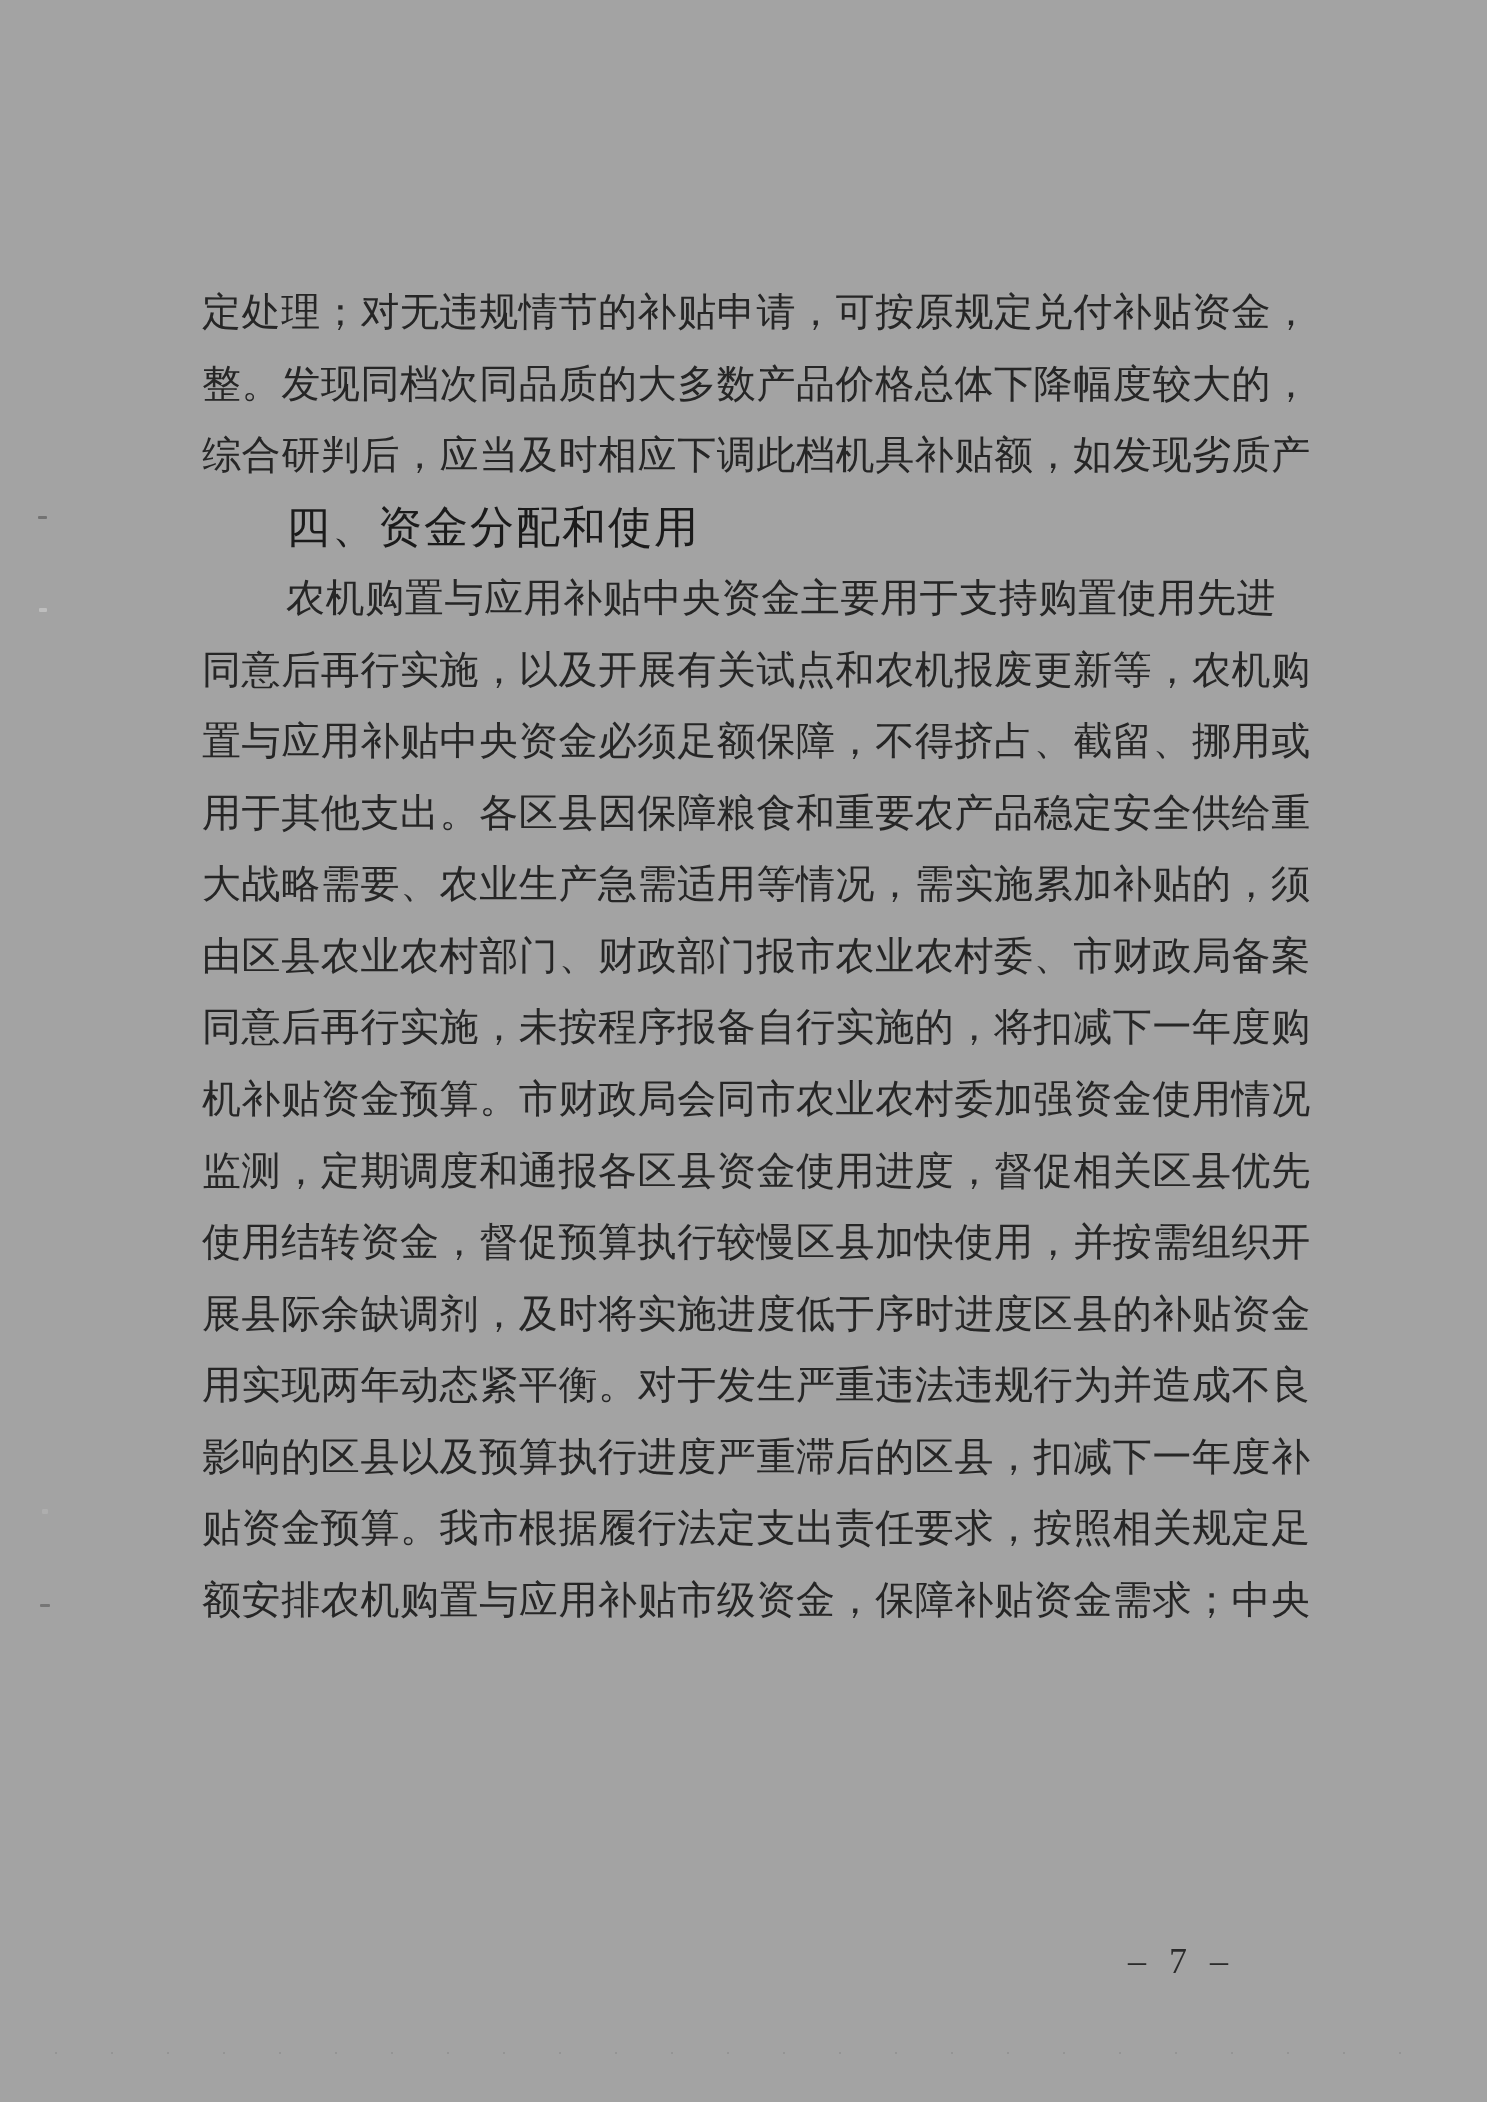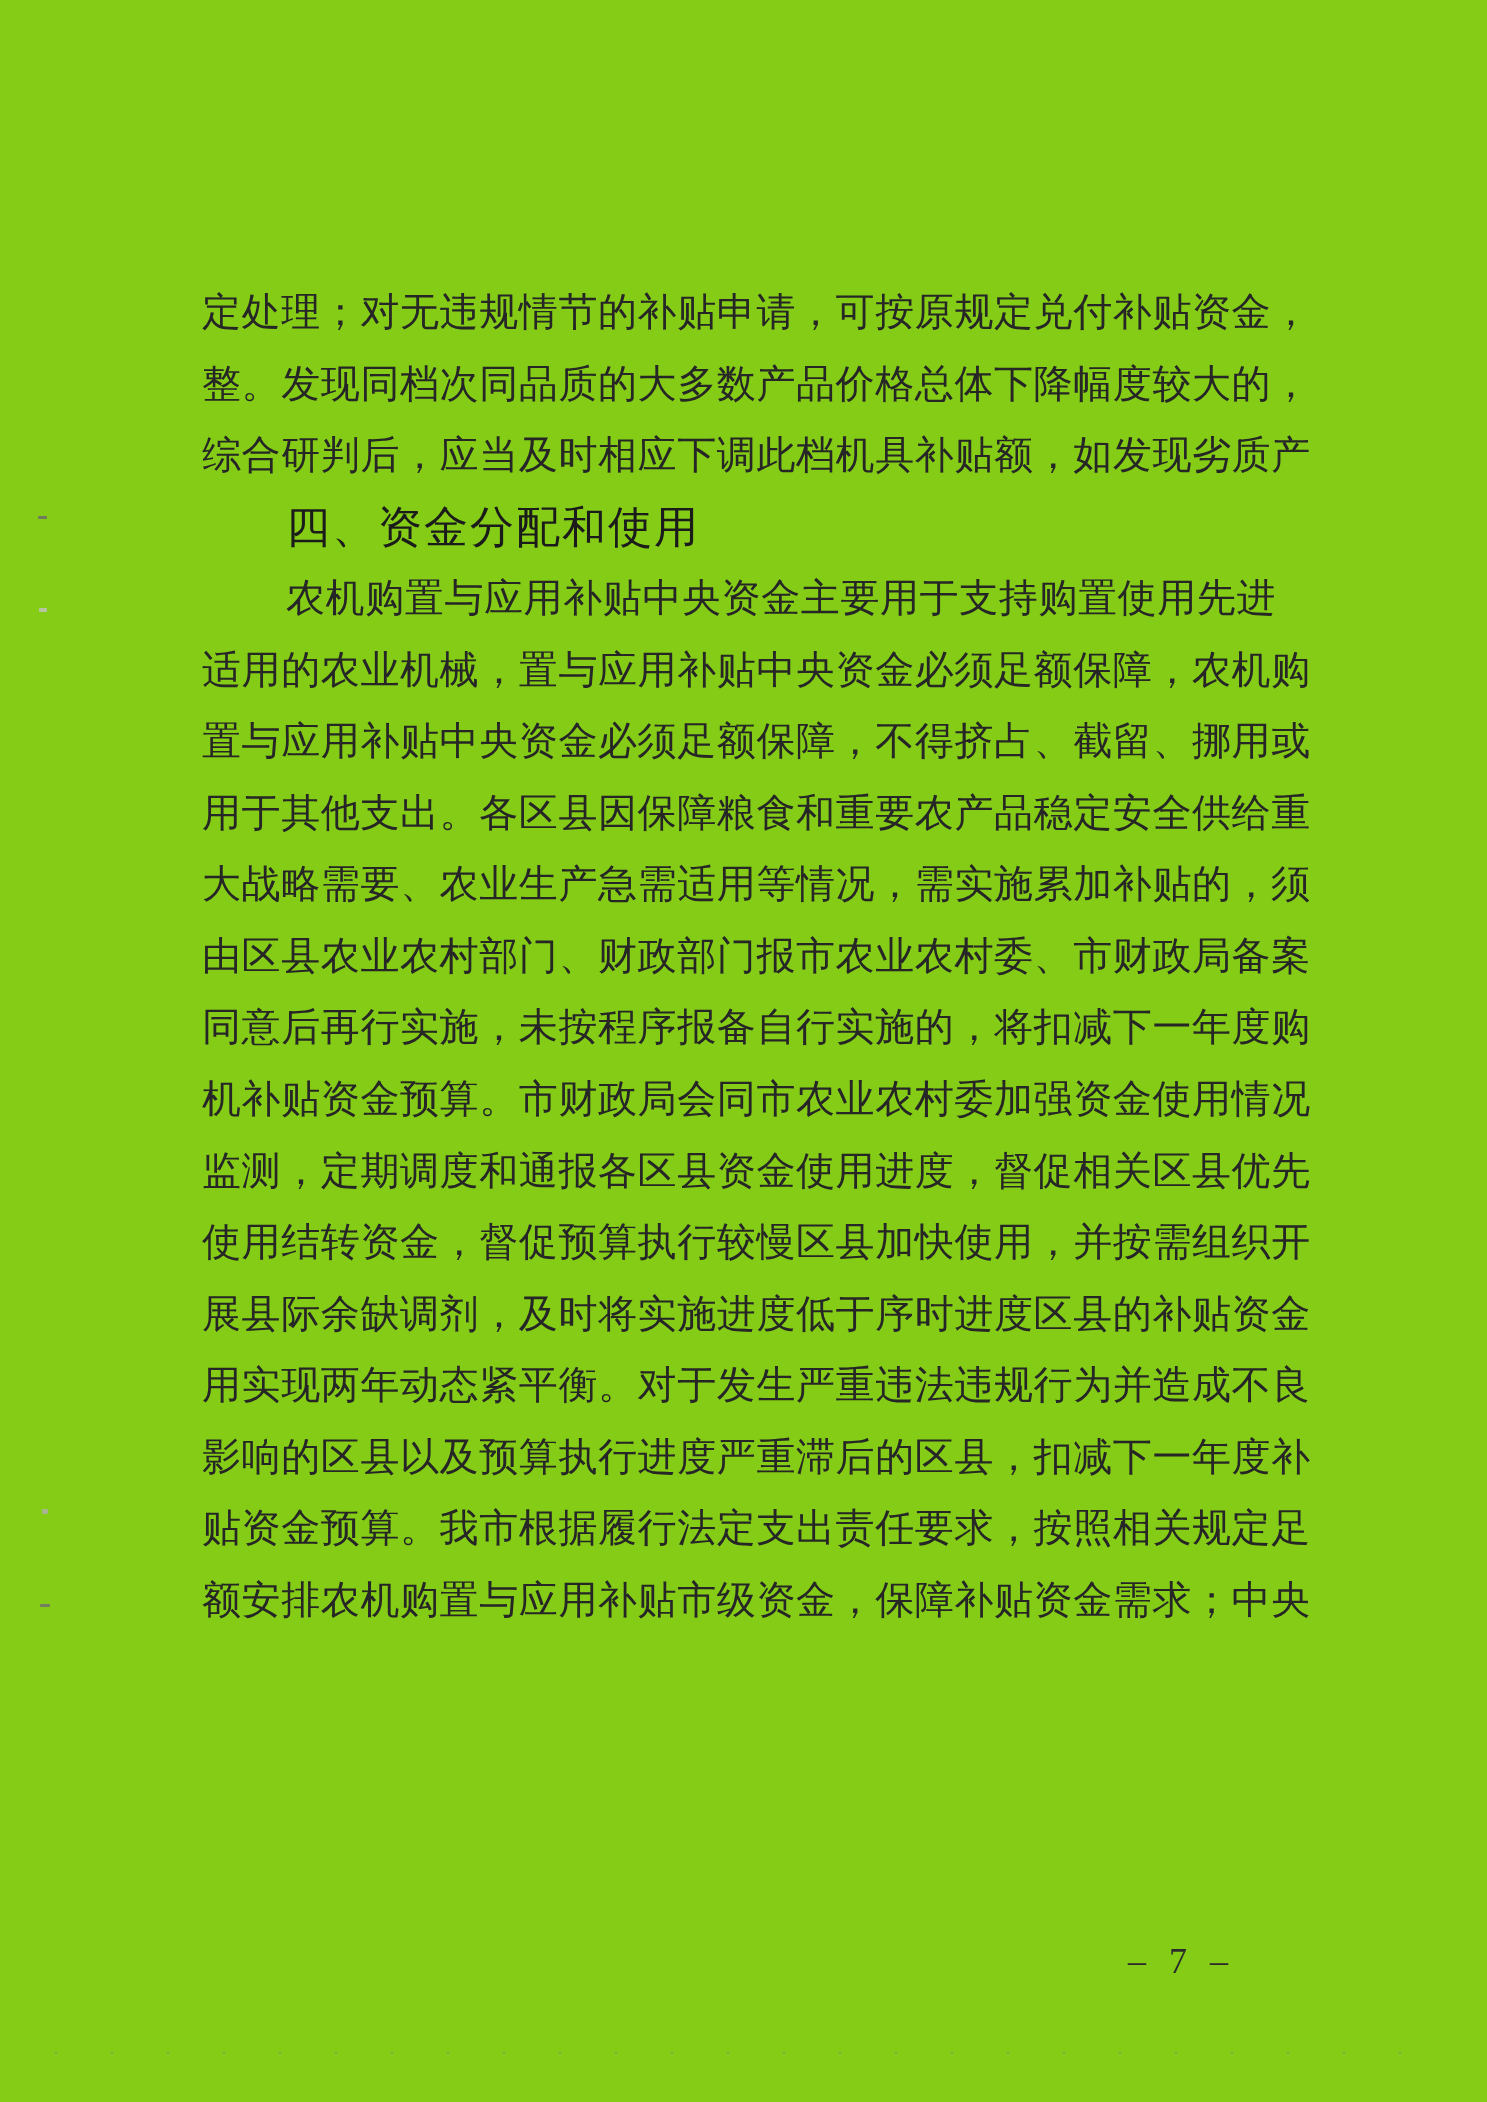--- a/index.html
+++ b/index.html
@@ -5,21 +5,21 @@
   html, body {
     margin: 0;
     padding: 0;
     background: #e8e8e8;
   }
   .page {
     position: relative;
     width: 1487px;
     height: 2102px;
     margin: 0 auto;
-    background: #84cc16;
+    background: #a3a3a3;
     overflow: hidden;
     font-family: "Liberation Serif", "DejaVu Serif", serif;
     color: #222222;
   }
   .text-block {
     position: absolute;
     left: 202px;
     top: 276px;
     width: 1118px;
   }
@@ -86,21 +86,21 @@
     <div id="para1">
         <div class="line">定处理；对无违规情节的补贴申请，可按原规定兑付补贴资金，</div>
         <div class="line">整。发现同档次同品质的大多数产品价格总体下降幅度较大的，</div>
         <div class="line">综合研判后，应当及时相应下调此档机具补贴额，如发现劣质产</div>
       </div>
 
     <h2 class="heading">四、资金分配和使用</h2>
 
     <div id="para2">
         <div class="line">农机购置与应用补贴中央资金主要用于支持购置使用先进</div>
-        <div class="line">适用的农业机械，置与应用补贴中央资金必须足额保障，农机购</div>
+        <div class="line">同意后再行实施，以及开展有关试点和农机报废更新等，农机购</div>
         <div class="line">置与应用补贴中央资金必须足额保障，不得挤占、截留、挪用或</div>
         <div class="line">用于其他支出。各区县因保障粮食和重要农产品稳定安全供给重</div>
         <div class="line">大战略需要、农业生产急需适用等情况，需实施累加补贴的，须</div>
         <div class="line">由区县农业农村部门、财政部门报市农业农村委、市财政局备案</div>
         <div class="line">同意后再行实施，未按程序报备自行实施的，将扣减下一年度购</div>
         <div class="line">机补贴资金预算。市财政局会同市农业农村委加强资金使用情况</div>
         <div class="line">监测，定期调度和通报各区县资金使用进度，督促相关区县优先</div>
         <div class="line">使用结转资金，督促预算执行较慢区县加快使用，并按需组织开</div>
         <div class="line">展县际余缺调剂，及时将实施进度低于序时进度区县的补贴资金</div>
         <div class="line">用实现两年动态紧平衡。对于发生严重违法违规行为并造成不良</div>

